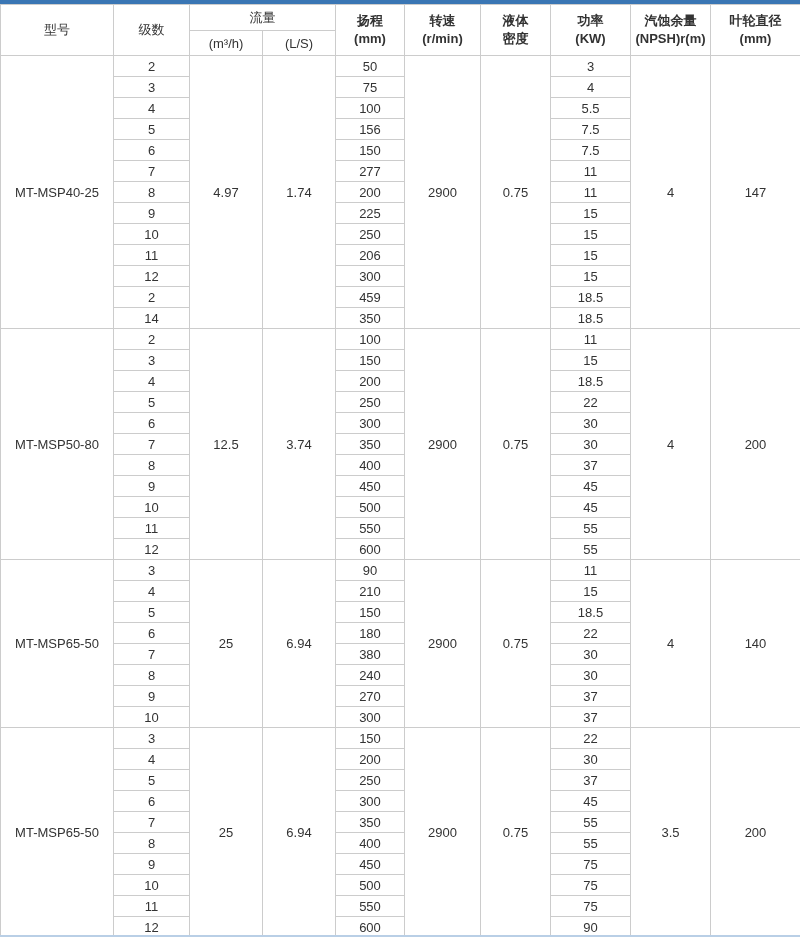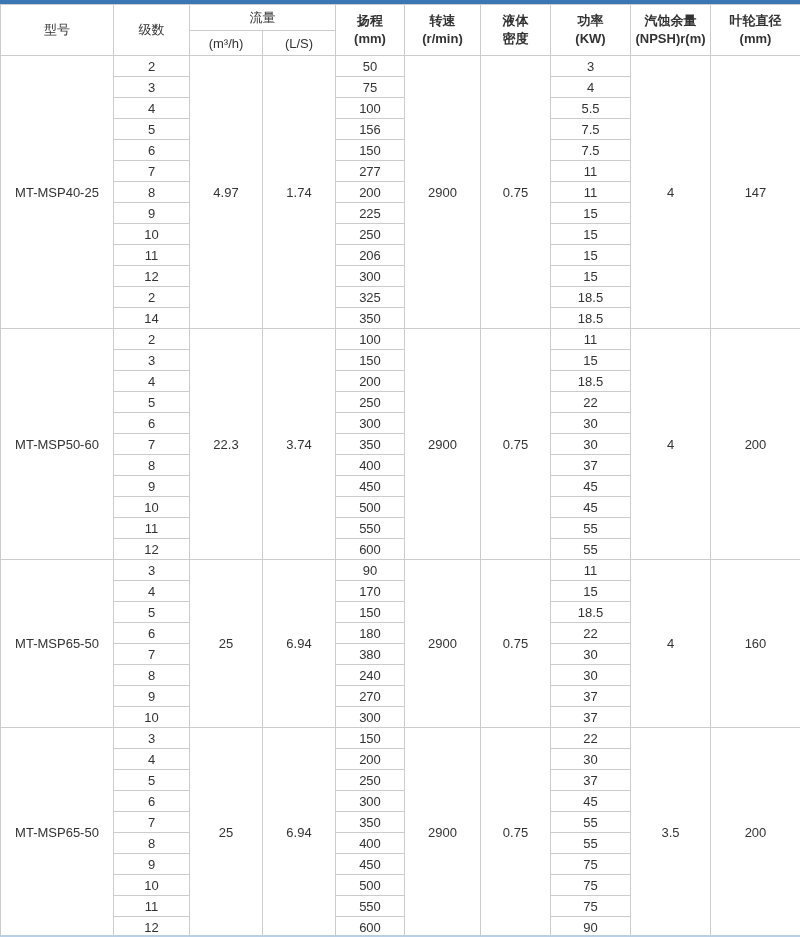--- a/index.html
+++ b/index.html
@@ -150,32 +150,32 @@
         <td>206</td>
         <td>15</td>
       </tr>
       <tr>
         <td>12</td>
         <td>300</td>
         <td>15</td>
       </tr>
       <tr>
         <td>2</td>
-        <td>325</td>
+        <td>459</td>
         <td>18.5</td>
       </tr>
       <tr>
         <td>14</td>
         <td>350</td>
         <td>18.5</td>
       </tr>
       <tr>
-        <td rowspan="11">MT-MSP50-60</td>
+        <td rowspan="11">MT-MSP50-80</td>
         <td>2</td>
-        <td rowspan="11">22.3</td>
+        <td rowspan="11">12.5</td>
         <td rowspan="11">3.74</td>
         <td>100</td>
         <td rowspan="11">2900</td>
         <td rowspan="11">0.75</td>
         <td>11</td>
         <td rowspan="11">4</td>
         <td rowspan="11">200</td>
       </tr>
       <tr>
         <td>3</td>
@@ -230,25 +230,25 @@
       <tr>
         <td rowspan="8">MT-MSP65-50</td>
         <td>3</td>
         <td rowspan="8">25</td>
         <td rowspan="8">6.94</td>
         <td>90</td>
         <td rowspan="8">2900</td>
         <td rowspan="8">0.75</td>
         <td>11</td>
         <td rowspan="8">4</td>
-        <td rowspan="8">160</td>
-      </tr>
-      <tr>
-        <td>4</td>
-        <td>170</td>
+        <td rowspan="8">140</td>
+      </tr>
+      <tr>
+        <td>4</td>
+        <td>210</td>
         <td>15</td>
       </tr>
       <tr>
         <td>5</td>
         <td>150</td>
         <td>18.5</td>
       </tr>
       <tr>
         <td>6</td>
         <td>180</td>

